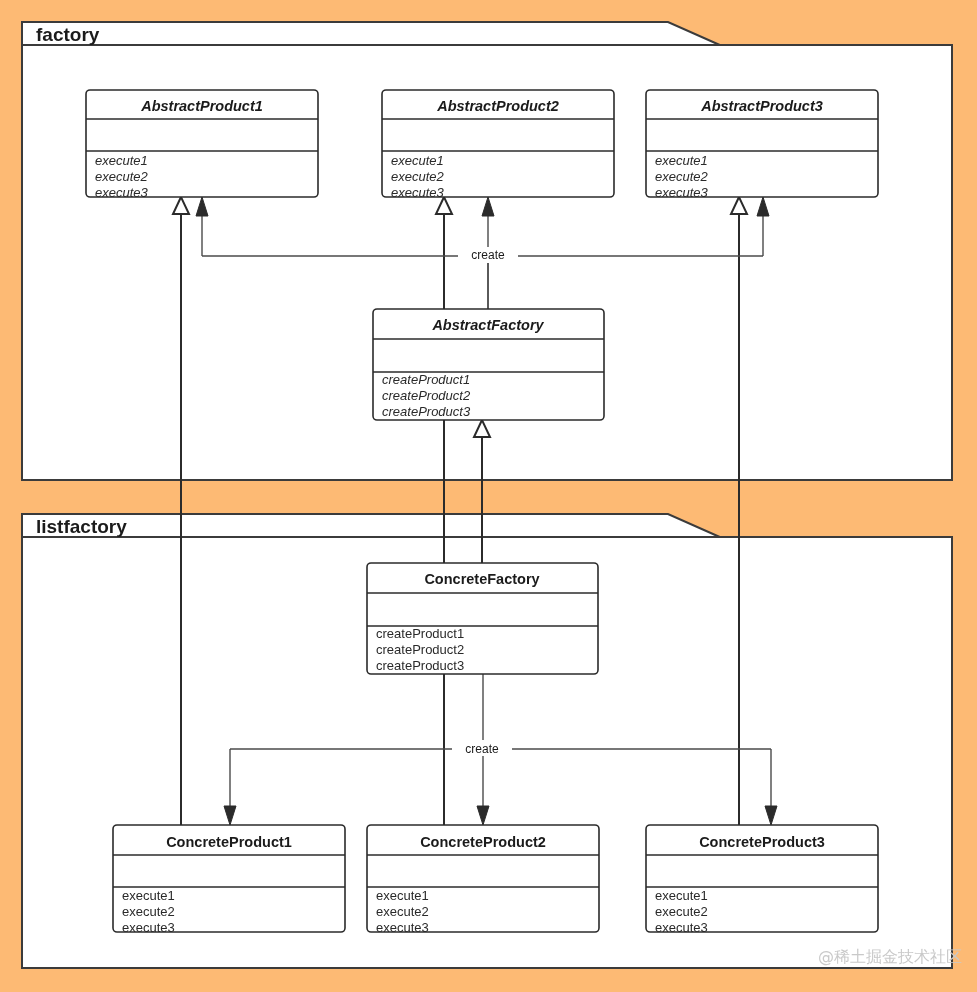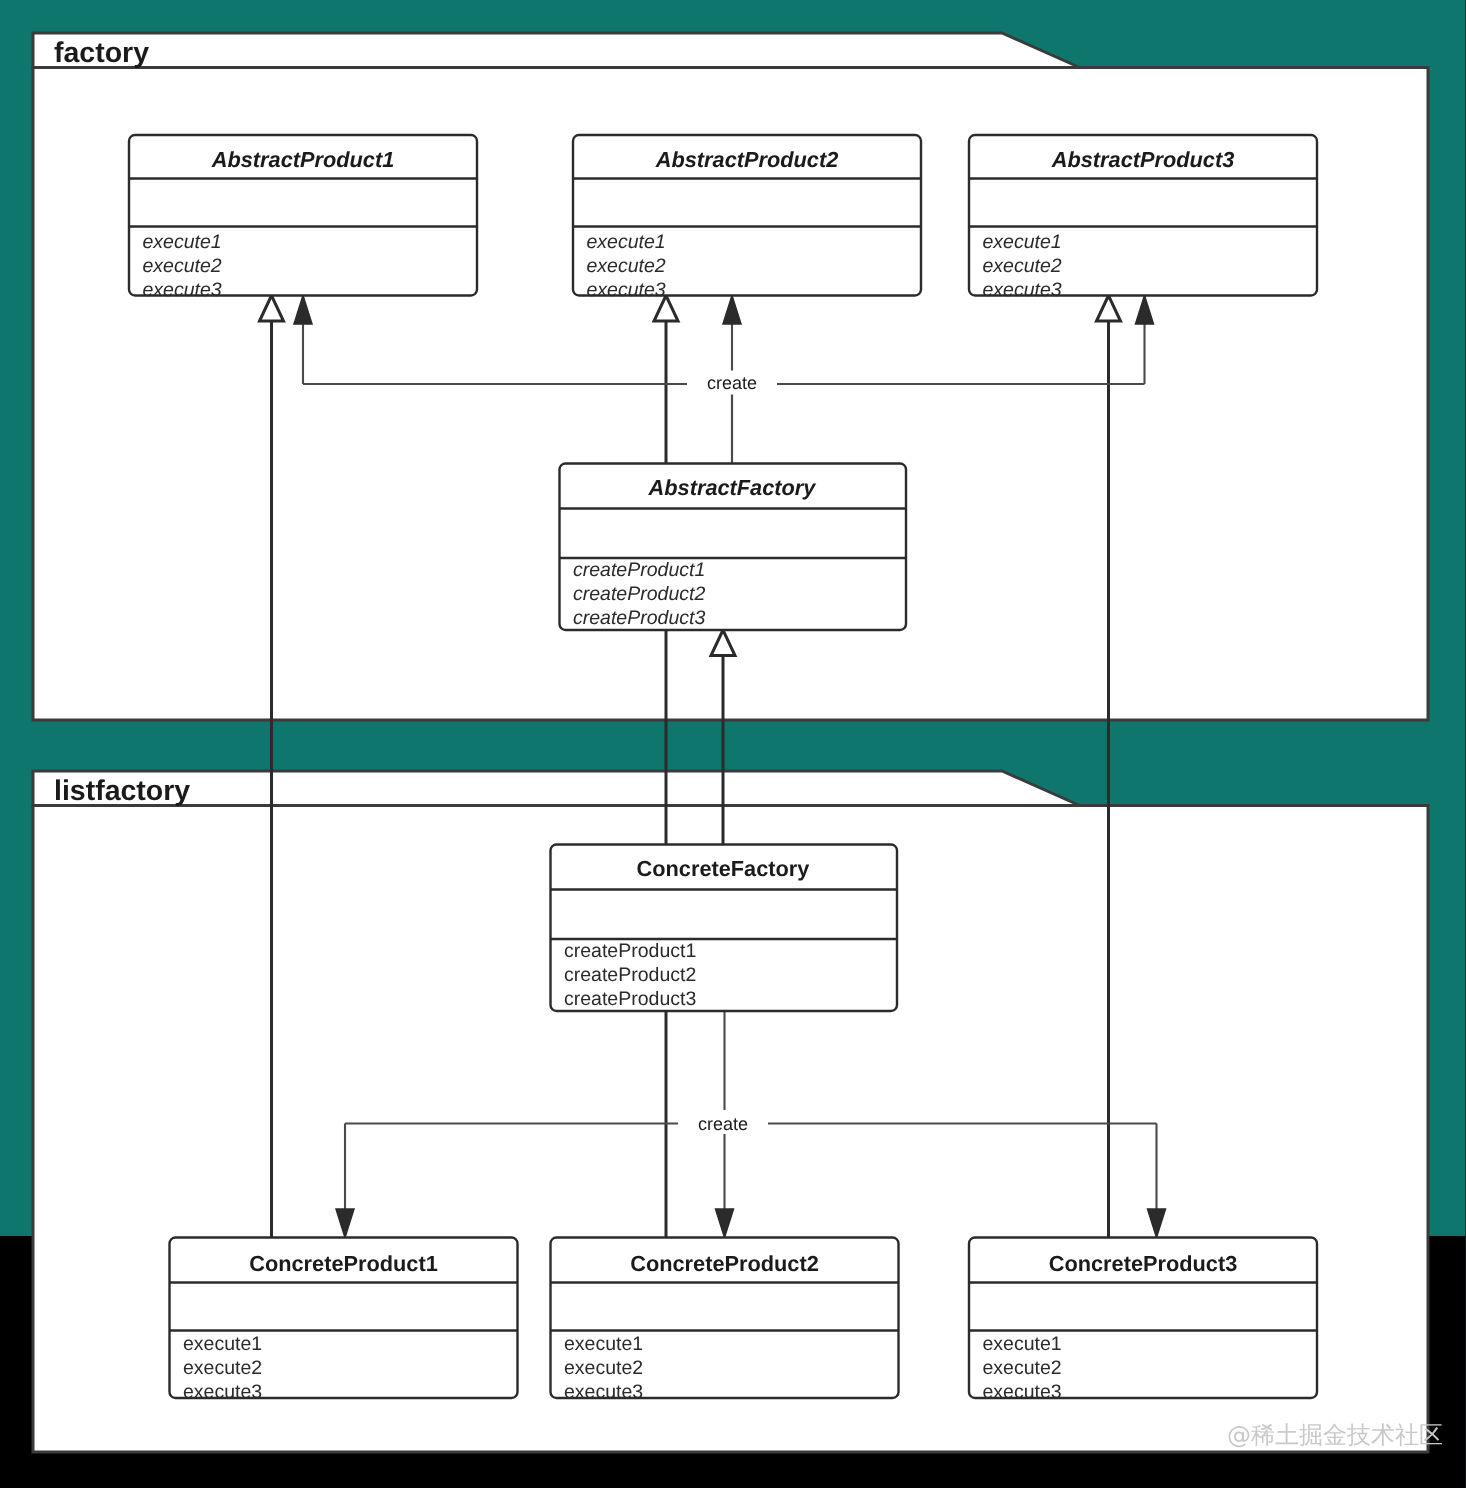--- a/index.html
+++ b/index.html
@@ -9,22 +9,22 @@
   }
   body {
     width: 977px;
     height: 992px;
     font-family: "Liberation Sans", "DejaVu Sans", sans-serif;
     overflow: hidden;
   }
   #canvas {
     position: relative;
     width: 977px;
-    height: 824px;
-    background: #0f766e;
+    height: 992px;
+    background: #fdba74;
   }
   svg.diagram {
     position: absolute;
     left: 0;
     top: 0;
     width: 977px;
     height: 992px;
   }
   .pkg-title {
     font-size: 19px;

